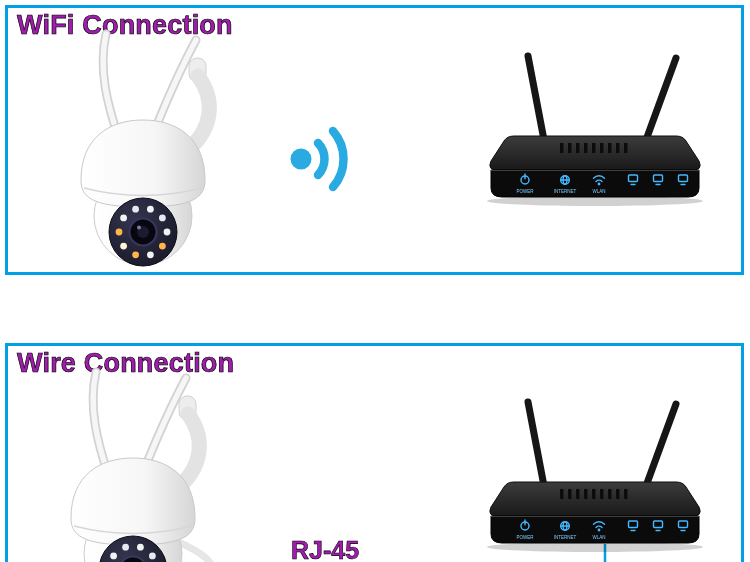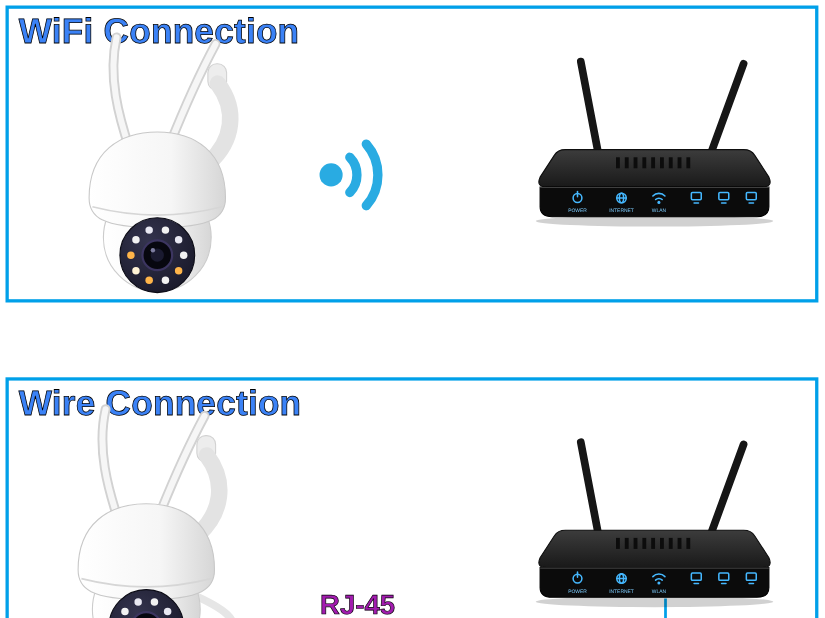--- a/index.html
+++ b/index.html
@@ -5,21 +5,21 @@
   * { margin:0; padding:0; box-sizing:border-box; }
   html,body { width:750px; height:562px; background:#ffffff; font-family:"Liberation Sans", sans-serif; }
   .page { position:relative; width:750px; height:562px; overflow:hidden; background:#ffffff; }
 
   .panel { position:absolute; left:5px; width:739px; border:3px solid #00a0e9; background:#ffffff; overflow:hidden; }
   #panel-wifi { top:5px;   height:270px; }
   #panel-wire { top:295px; height:281px;margin-top:48px; }
 
   .panel-title {
     position:absolute; top:2px; left:9px;
-    font-size:32px; font-weight:800; color:#3b82f6;
+    font-size:27px; font-weight:800; color:#a21caf;
     -webkit-text-stroke:0.7px #000; letter-spacing:0.2px;
   }
 
   .camera-wrap { position:absolute; }
   #panel-wifi .camera-wrap { left:40px; top:14px; }
   #panel-wire .camera-wrap { left:30px; top:14px; }
 
   .wifi-wrap   { position:absolute; left:278px; top:112px; width:96px; height:78px; }
 
   .router-wrap { position:absolute; }

